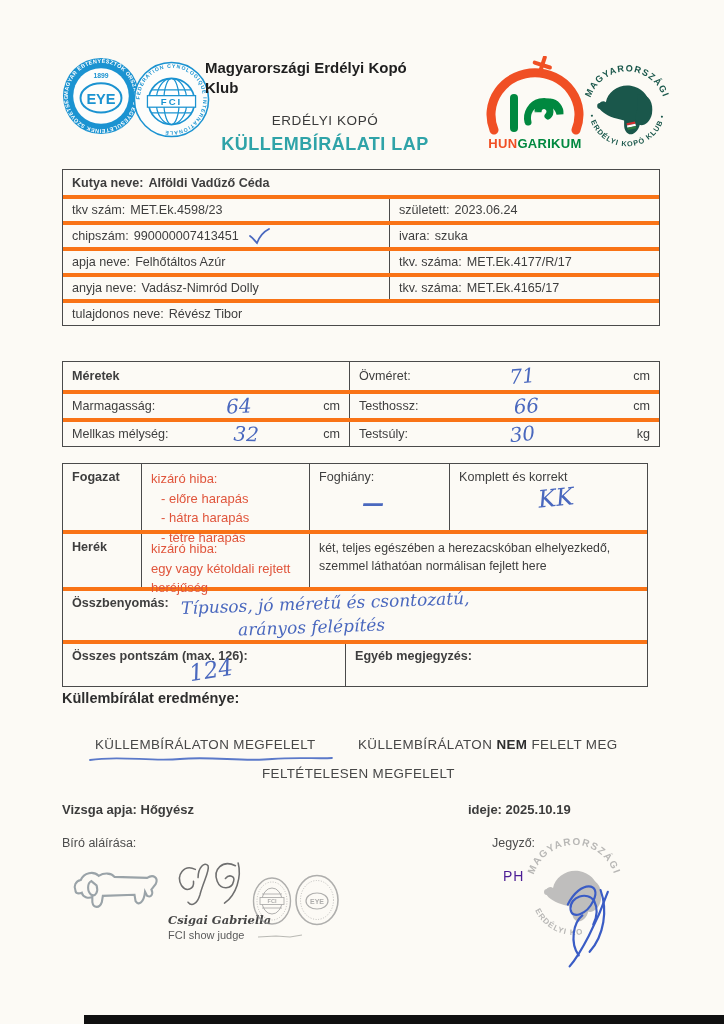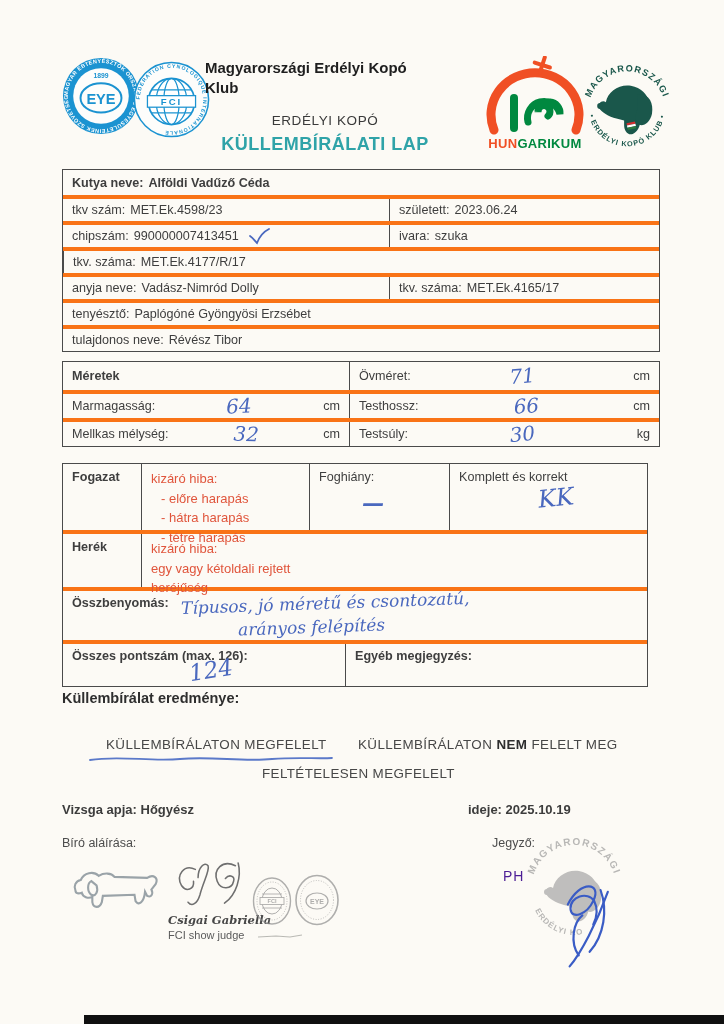--- a/index.html
+++ b/index.html
@@ -132,39 +132,37 @@
         <svg width="22" height="18" viewBox="0 0 22 18" style="margin-left:4px">
           <path d="M2,9 C5,11 7,14 9,16 C12,8 17,4 21,2" fill="none" stroke="#4a68be" stroke-width="1.8" stroke-linecap="round"></path>
         </svg>
       </div>
       <div class="c bl" style="flex:1">
         <span>ivara:</span>
         <span>szuka</span>
       </div>
     </div>
     <div class="tr" style="height:26px">
+      <div class="c" style="width:326px">
+        <span>apja neve:</span>
+        <span>Felhőtáltos Azúr</span>
+      </div>
       <div class="c bl" style="flex:1">
         <span>tkv. száma:</span>
         <span>MET.Ek.4177/R/17</span>
       </div>
     </div>
     <div class="tr" style="height:26px">
       <div class="c" style="width:326px">
         <span>anyja neve:</span>
         <span>Vadász-Nimród Dolly</span>
       </div>
       <div class="c bl" style="flex:1">
         <span>tkv. száma:</span>
         <span>MET.Ek.4165/17</span>
-      </div>
-    </div>
-    <div class="tr" style="height:26px">
-      <div class="c" style="flex:1">
-        <span>tenyésztő:</span>
-        <span>Paplógóné Gyöngyösi Erzsébet</span>
       </div>
     </div>
     <div class="tr" style="height:26px">
       <div class="c" style="flex:1">
         <span>tulajdonos neve:</span>
         <span>Révész Tibor</span>
       </div>
     </div>
   </div>
 
@@ -226,20 +224,23 @@
       </div>
     </div>
     <div class="tr" style="height:57px">
       <div class="c blk b6" style="width:78px;padding-top:6px">
         <span>Herék</span>
       </div>
       <div class="c blk bl red small-red" style="width:168px;padding-top:5px">
         <div>kizáró hiba:</div>
         <div>egy vagy kétoldali rejtett heréjűség</div>
       </div>
+      <div class="c blk bl" style="flex:1;padding-top:5px;font-size:12.3px;line-height:1.5">
+        <span>két, teljes egészében a herezacskóban elhelyezkedő, szemmel láthatóan normálisan fejlett here</span>
+      </div>
     </div>
     <div class="tr" style="height:53px">
       <div class="c blk" style="flex:1;padding-top:5px;position:relative">
         <span class="b6">Összbenyomás:</span>
         <div class="hand" style="position:absolute;left:118px;top:2px;font-size:17px;transform:rotate(-2deg);white-space:nowrap">Típusos, jó méretű és csontozatú,</div>
         <div class="hand" style="position:absolute;left:175px;top:26px;font-size:17px;transform:rotate(-2deg);white-space:nowrap">arányos felépítés</div>
       </div>
     </div>
     <div class="tr" style="height:46px">
       <div class="c blk" style="width:282px;padding-top:5px;position:relative">
@@ -247,21 +248,21 @@
         <div class="hand" style="position:absolute;left:126px;top:13px;font-size:23px;transform:rotate(-9deg)">124</div>
       </div>
       <div class="c blk bl" style="flex:1;padding-top:5px">
         <span class="b6">Egyéb megjegyzés:</span>
       </div>
     </div>
   </div>
 
   <div class="abs b6" style="left:62px;top:690px;font-size:14.5px;color:#2e2e2e">Küllembírálat eredménye:</div>
 
-  <div class="abs caps" style="left:106px;top:737px">KÜLLEMBÍRÁLATON MEGFELELT</div>
+  <div class="abs caps" style="left:95px;top:737px">KÜLLEMBÍRÁLATON MEGFELELT</div>
   <svg class="abs" style="left:88px;top:753px" width="246" height="12" viewBox="0 0 246 12">
     <path d="M2,7 C32,2 62,9 92,6 C124,3 154,9 184,6 C210,4 230,6 244,5" fill="none" stroke="#5b79c9" stroke-width="1.8" stroke-linecap="round"></path>
   </svg>
 
   <div class="abs caps" style="left:358px;top:737px">
     <span>KÜLLEMBÍRÁLATON </span><span style="font-weight:bold;color:#2e2e2e">NEM</span><span> FELELT MEG</span>
   </div>
 
   <div class="abs caps" style="left:262px;top:766px">FELTÉTELESEN MEGFELELT</div>
 

